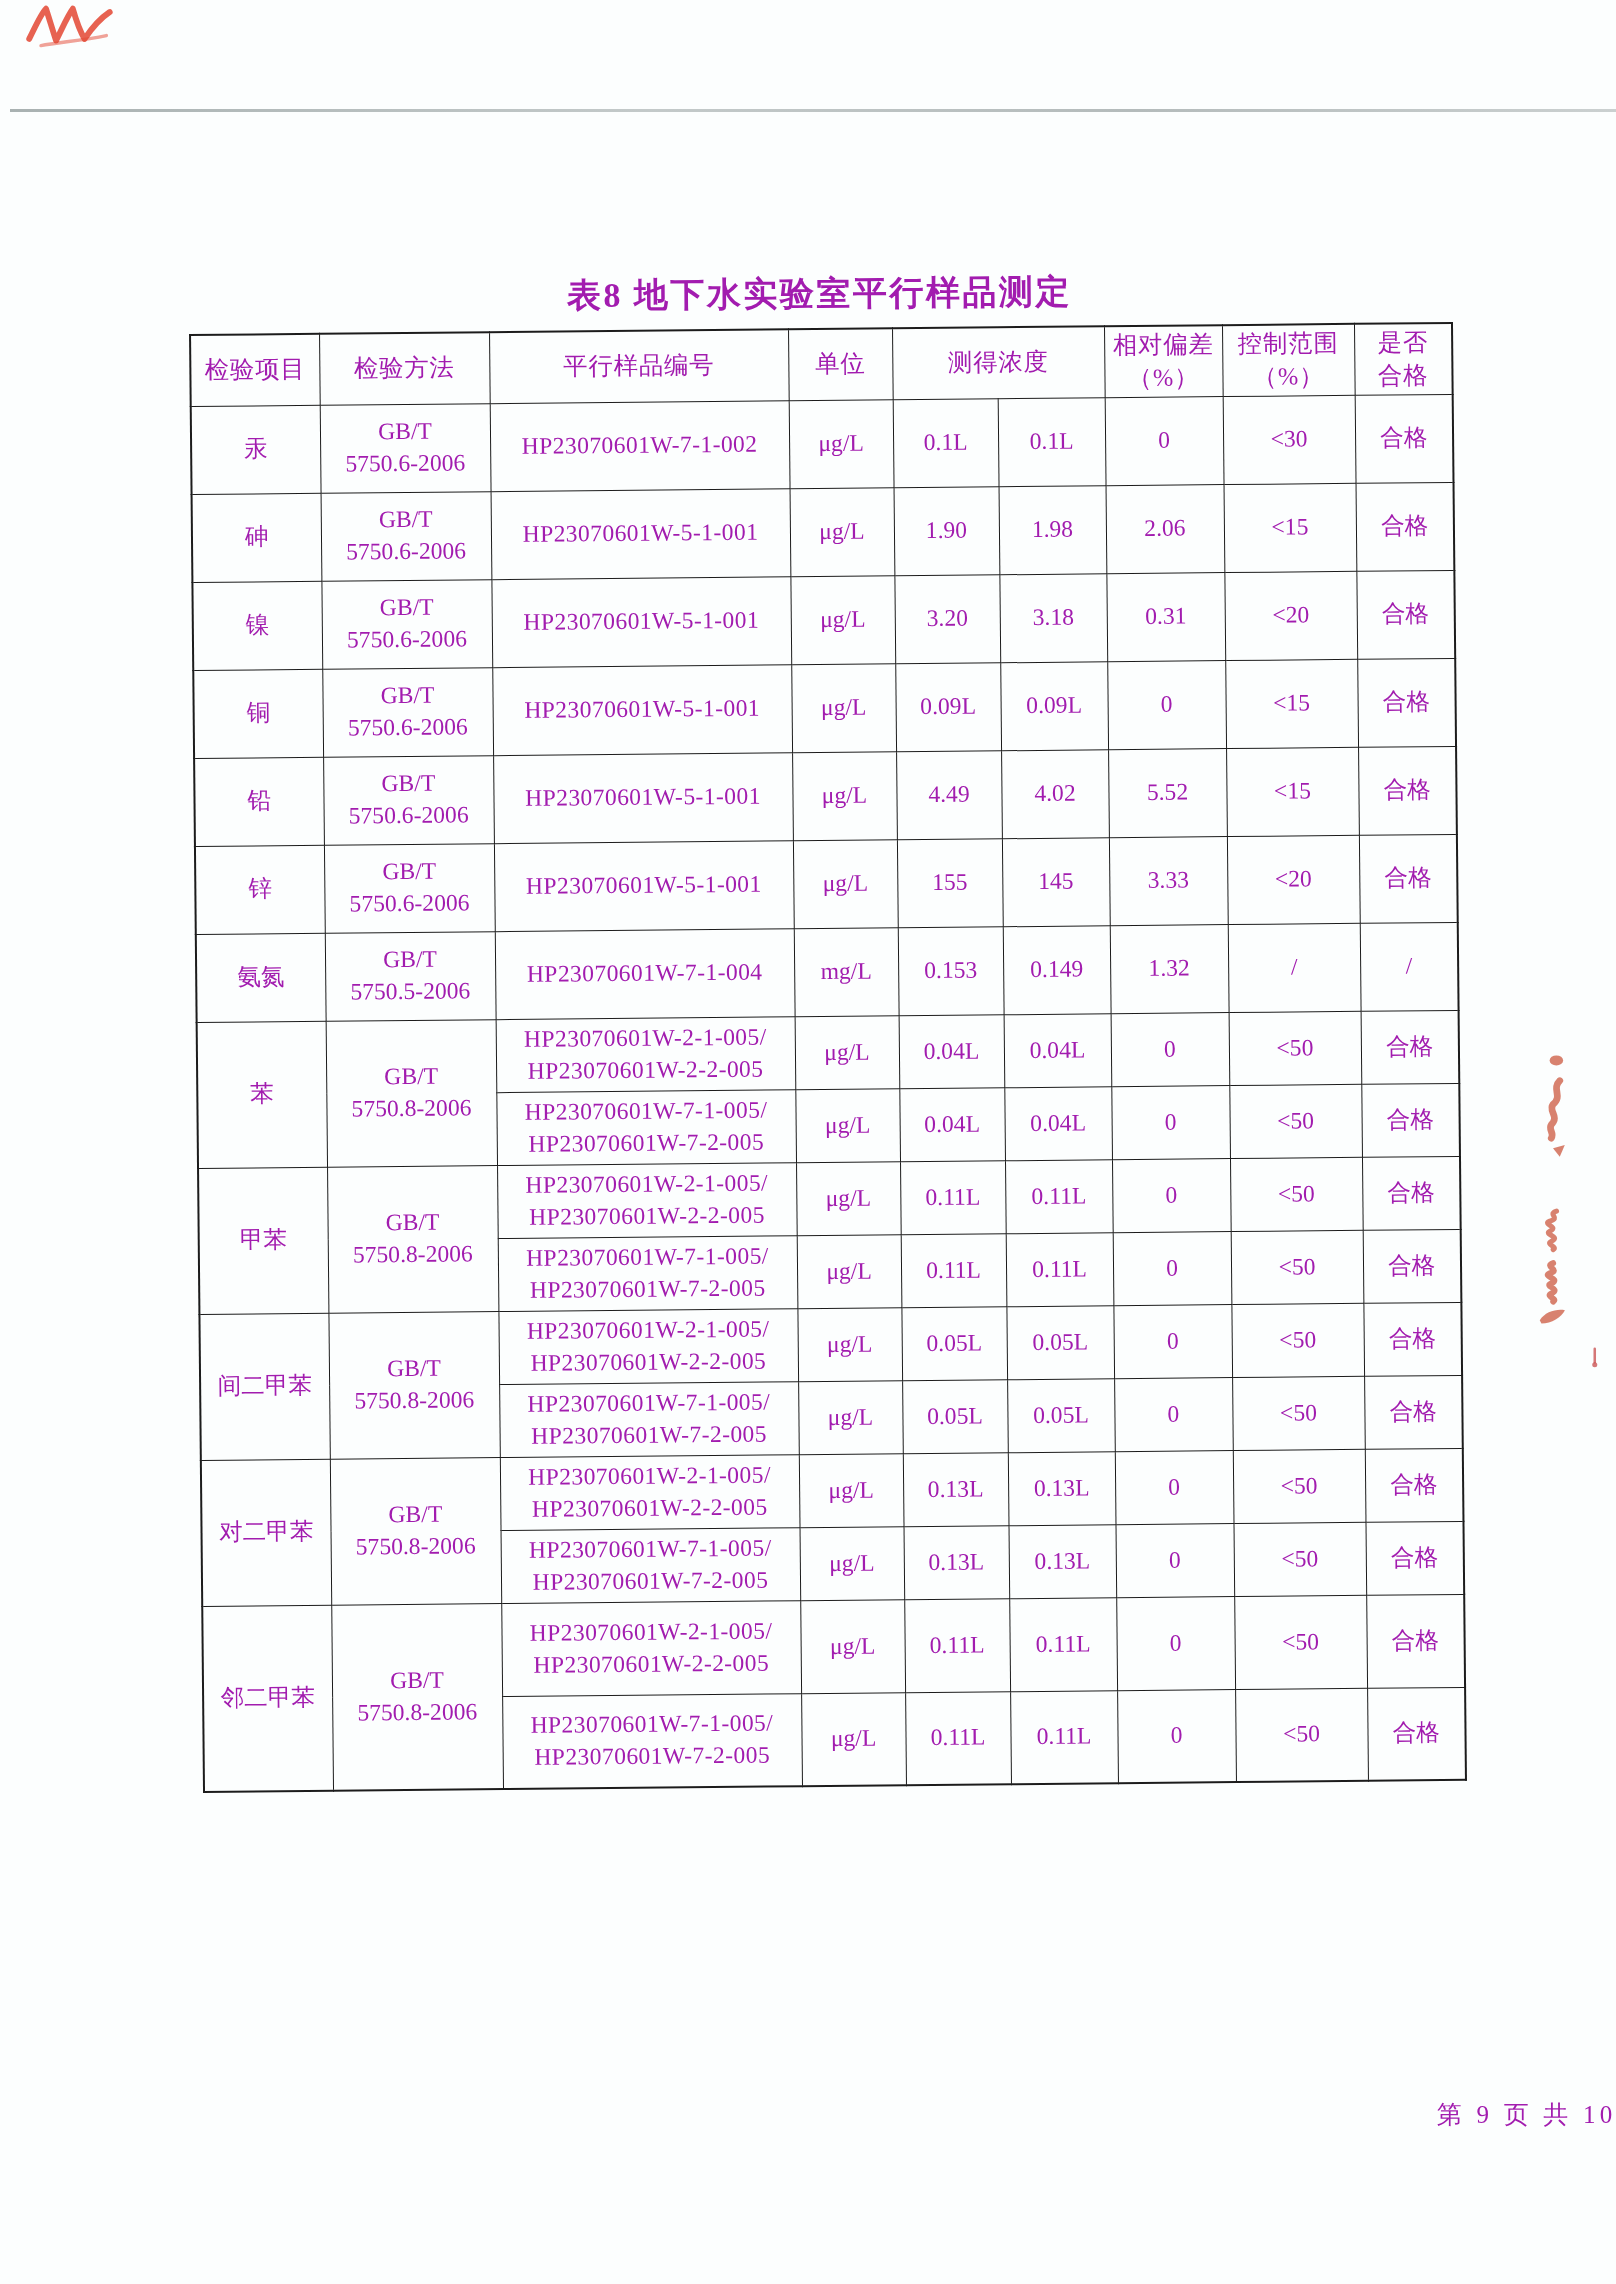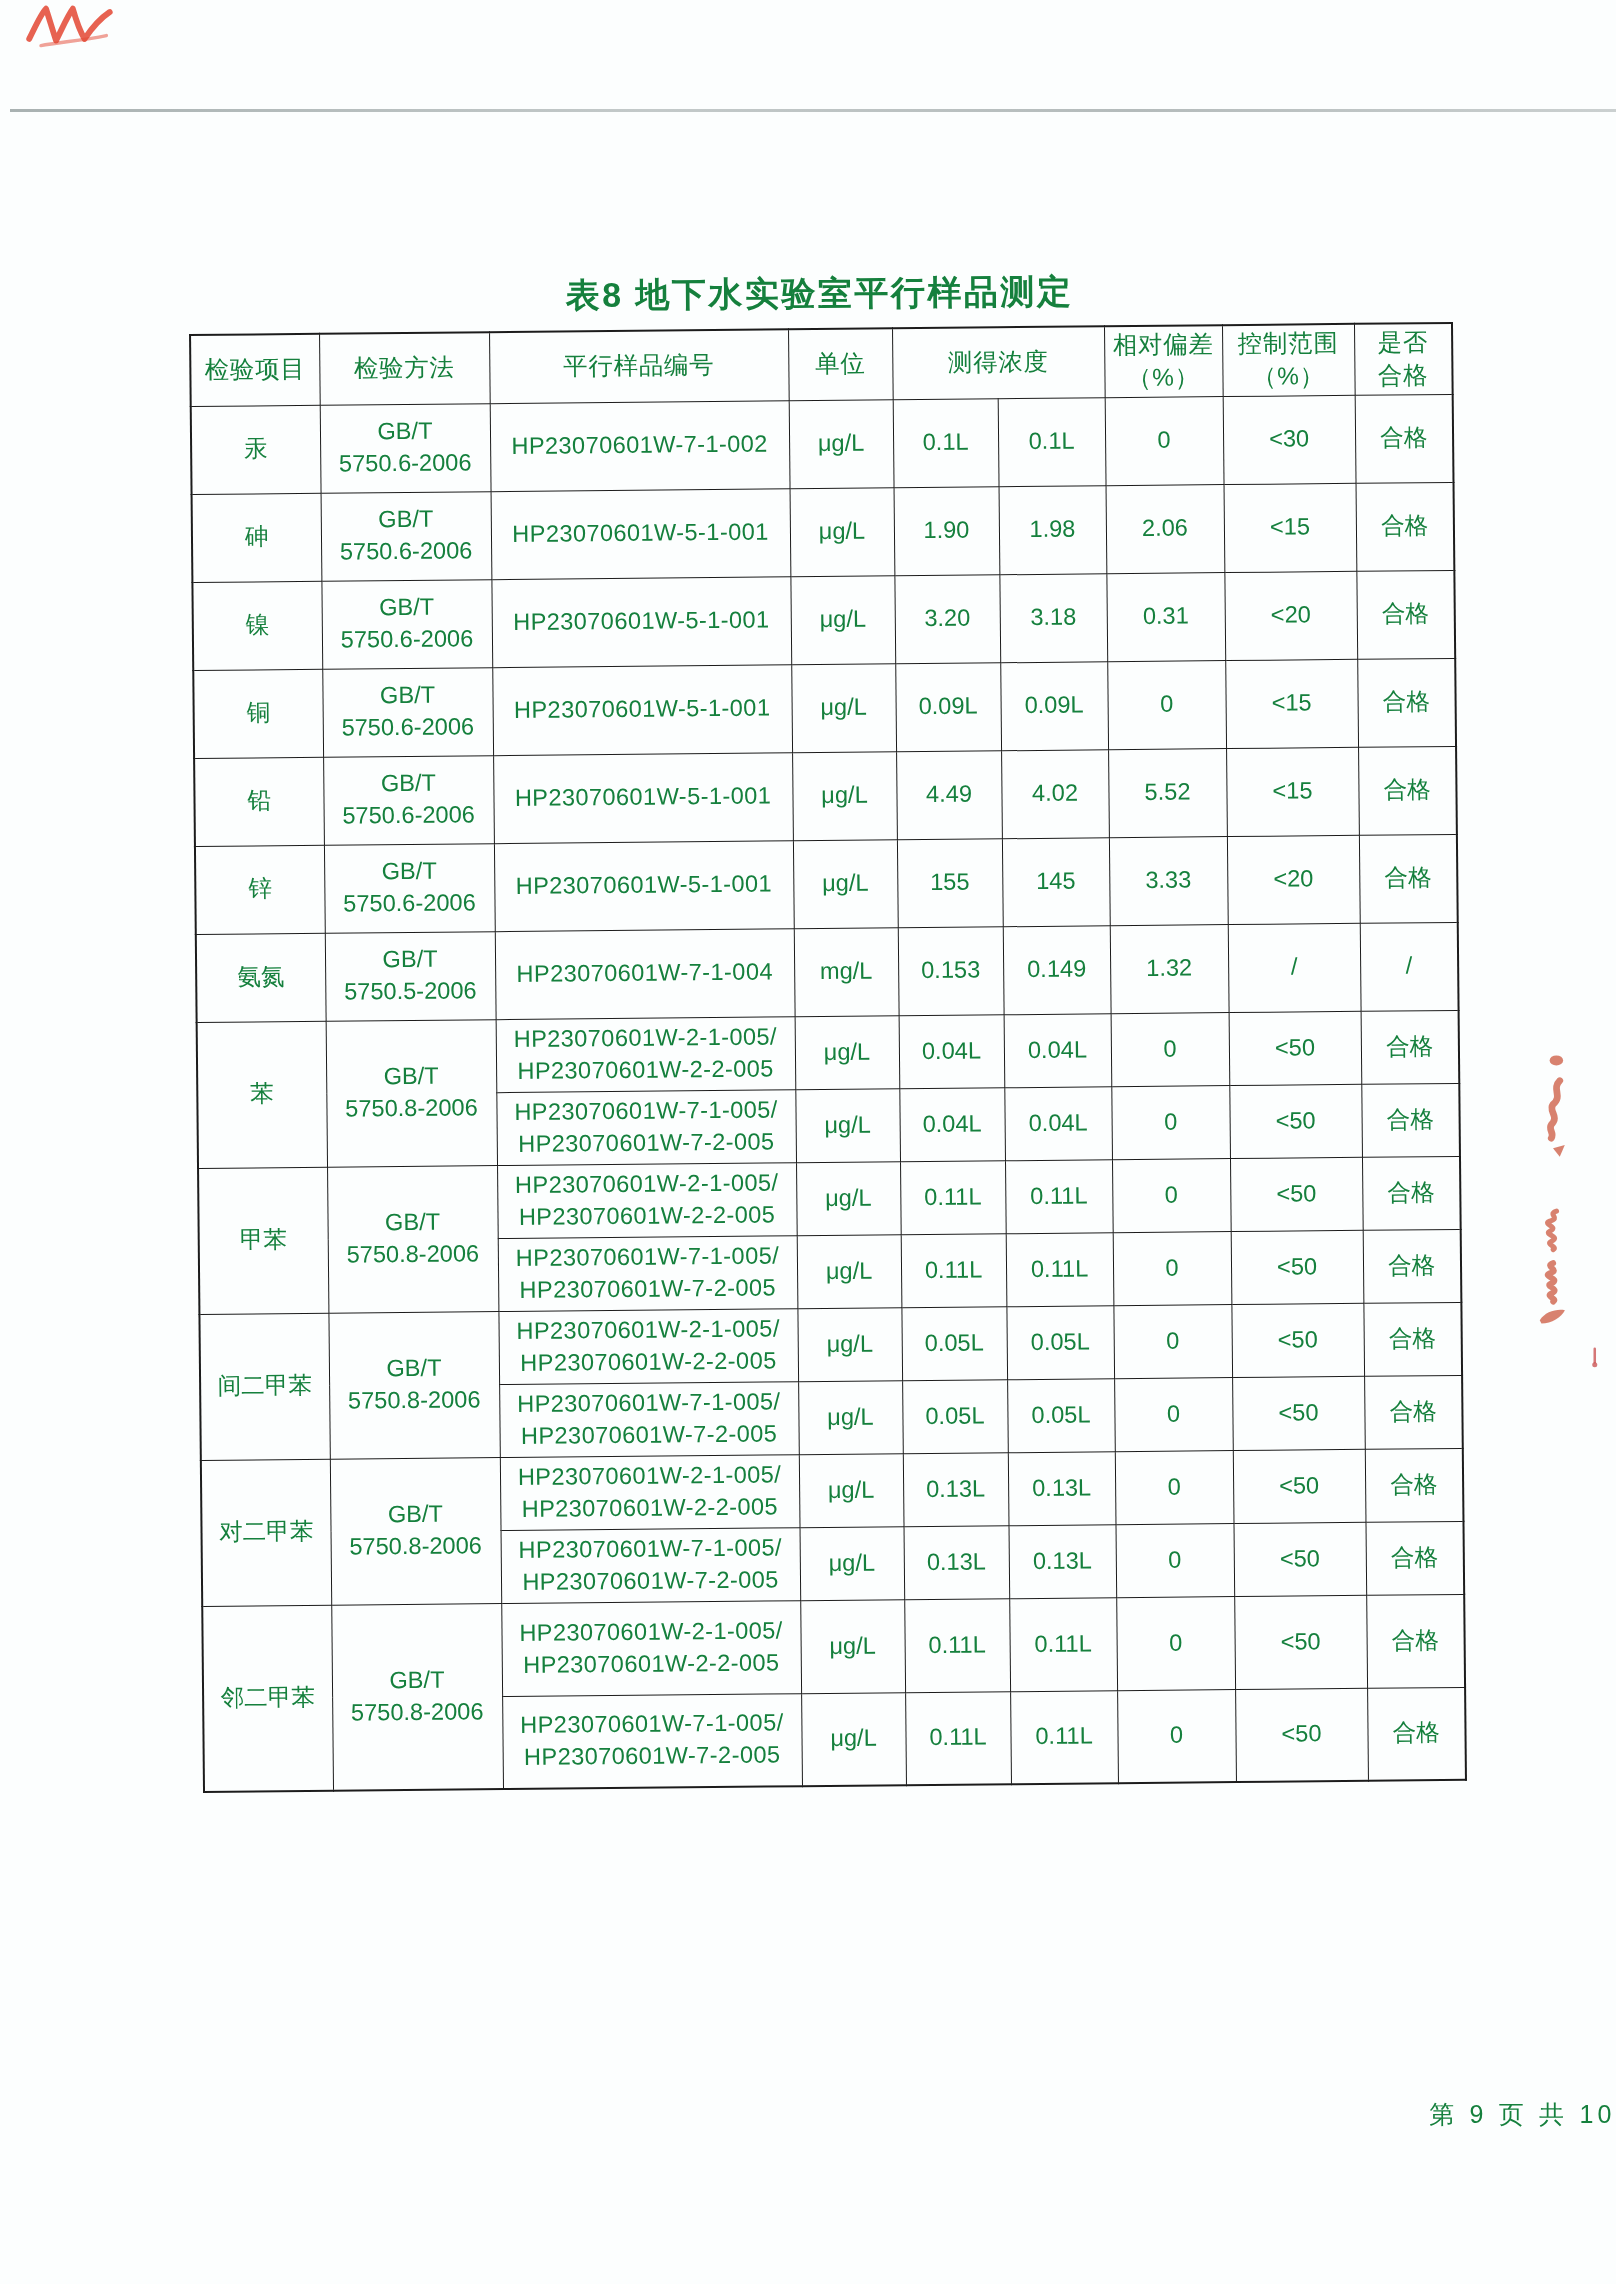--- a/index.html
+++ b/index.html
@@ -1,22 +1,22 @@
 <!DOCTYPE html>
 <html style="font-size:13.5px"><head>
 <meta charset="utf-8">
 <style>
   html,body{margin:0;padding:0;background:#e8e8e8;}
   .page{
     position:relative;
     width:1616px;height:2284px;
     background:#fcfefe;
     overflow:hidden;
-    font-family:Liberation Sans, sans-serif;
-    color:#15803d;
+    font-family:Liberation Serif, serif;
+    color:#a21caf;
   }
   .scan-top-line{
     position:absolute;left:10px;top:109px;width:1606px;height:2.5px;
     background:linear-gradient(90deg,#9aa4a4,#b9c0c0 40%,#a7afaf 70%,#c2c8c8);
     opacity:.85;
   }
   .doc-title{
     position:absolute;left:189px;top:271px;width:1261px;
     text-align:center;
     font-size:34px;font-weight:bold;letter-spacing:2.5px;

